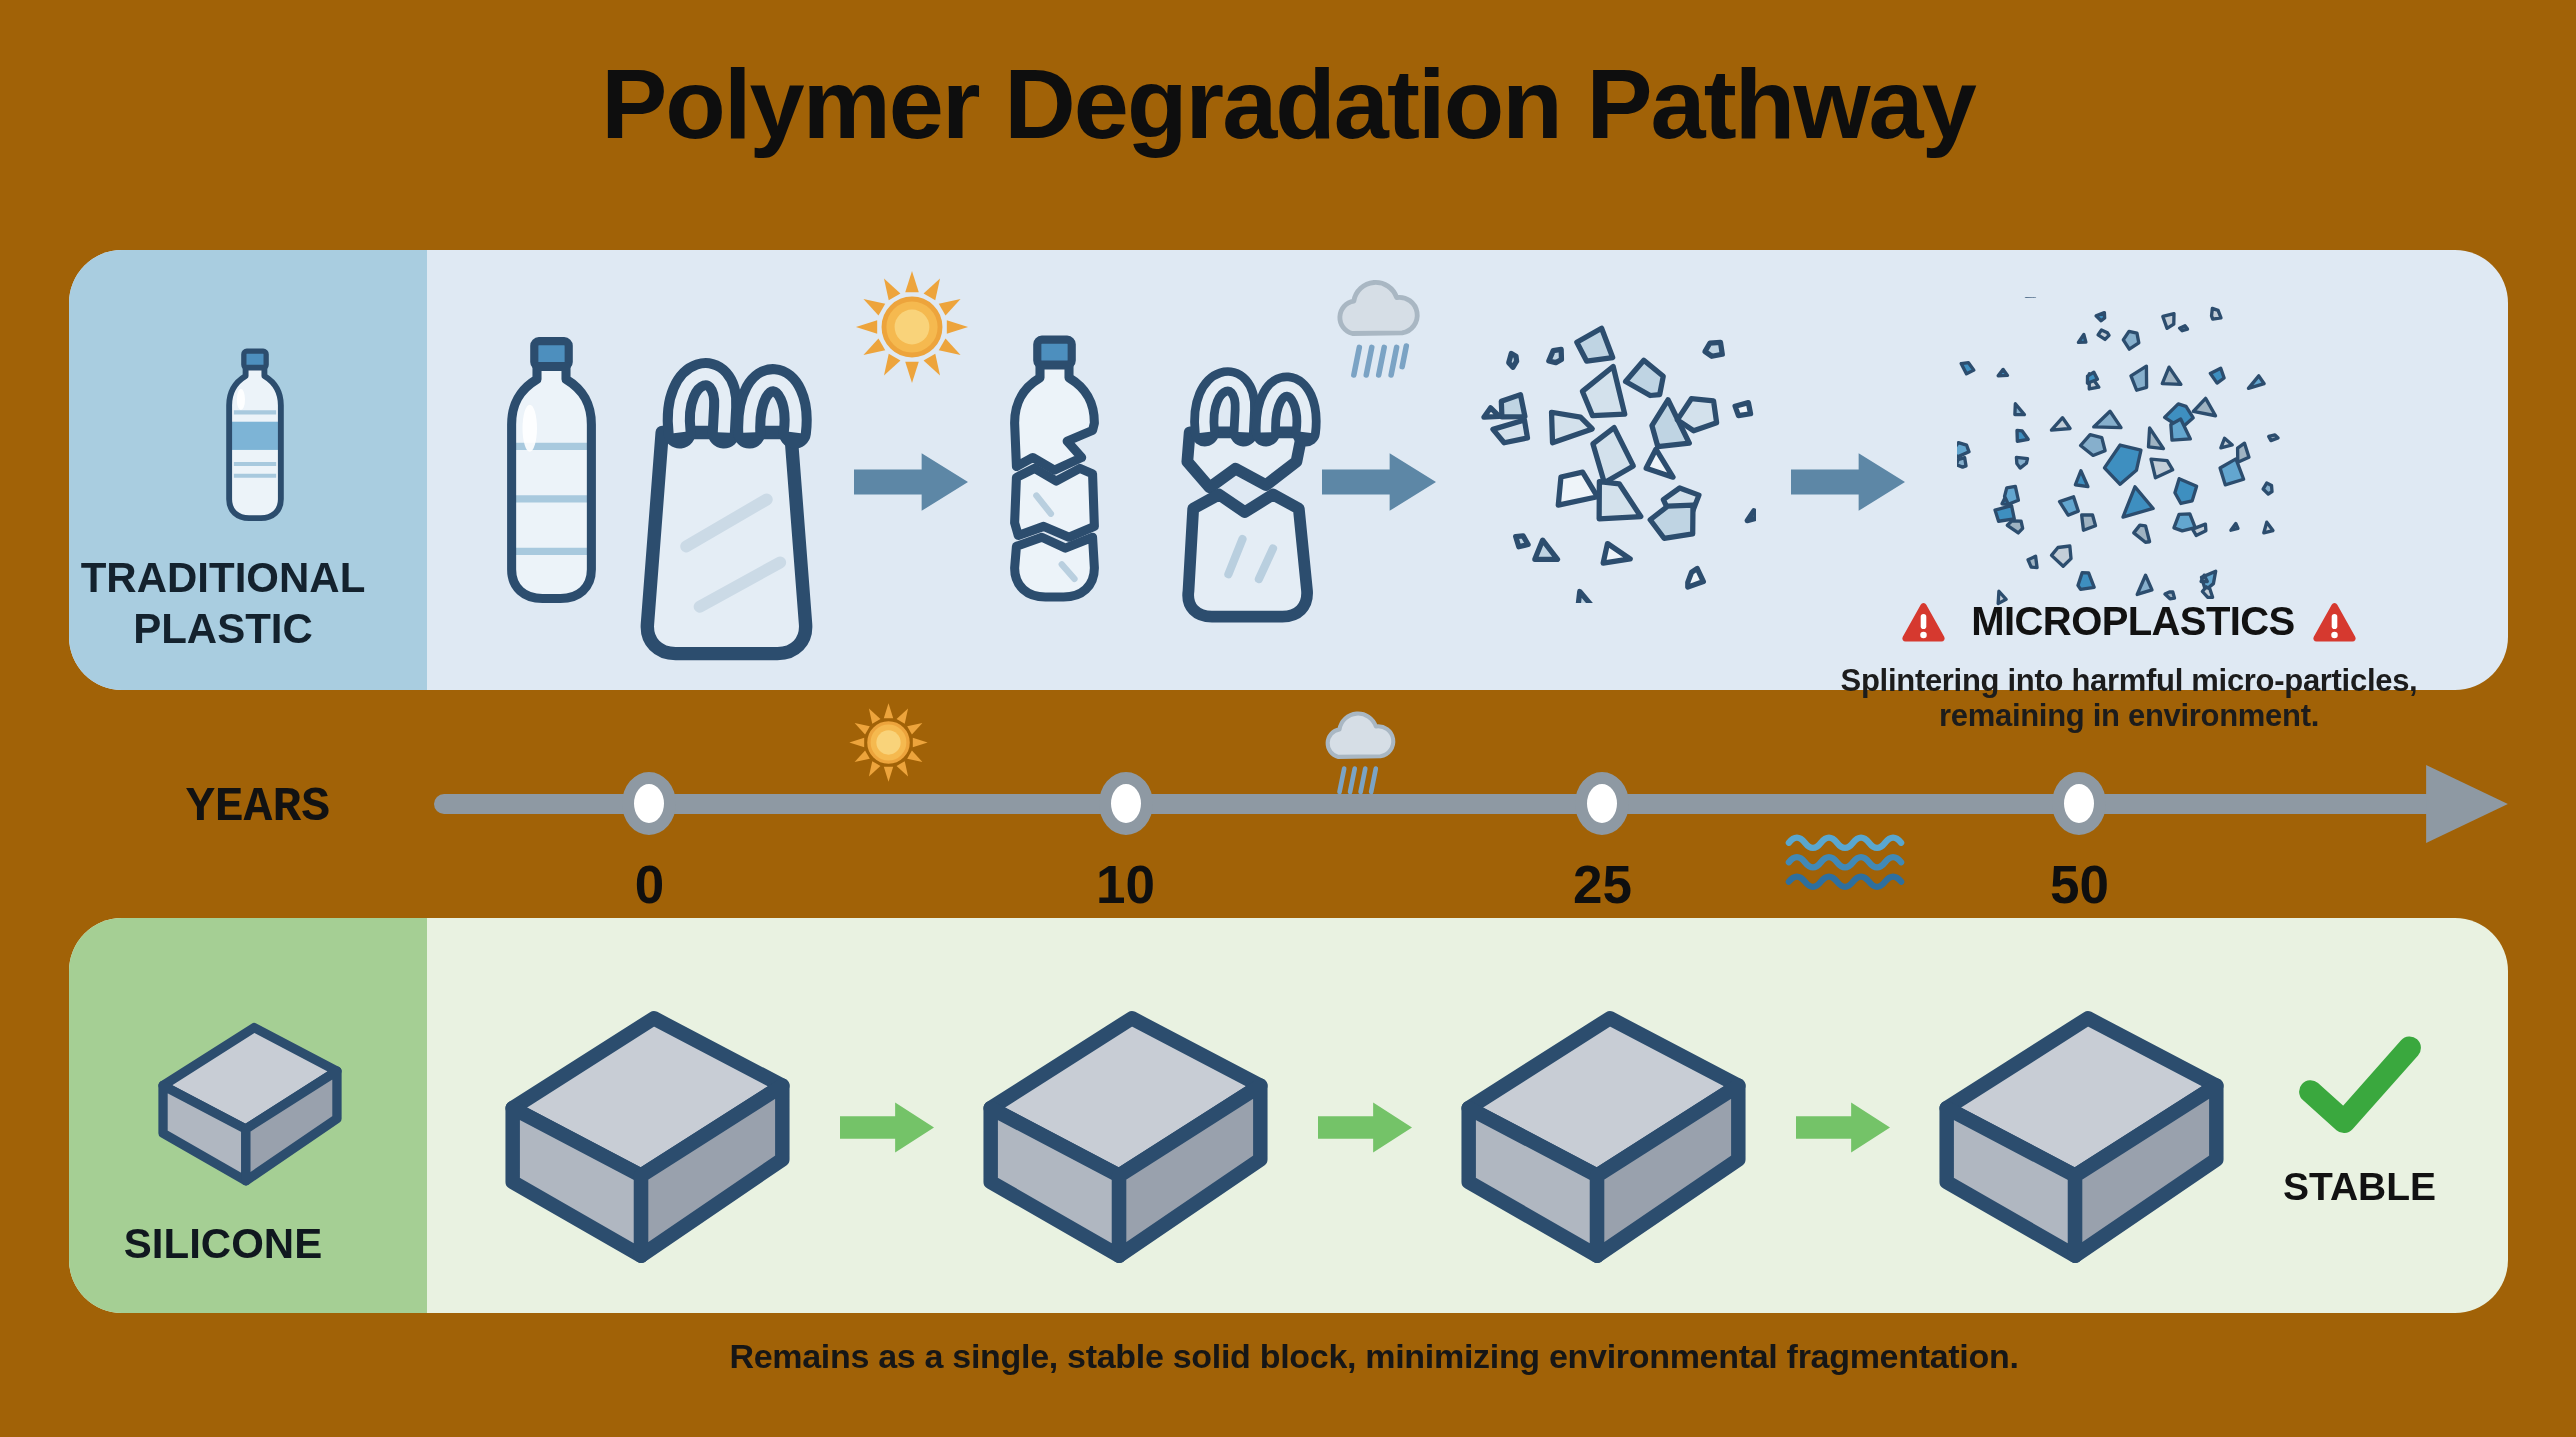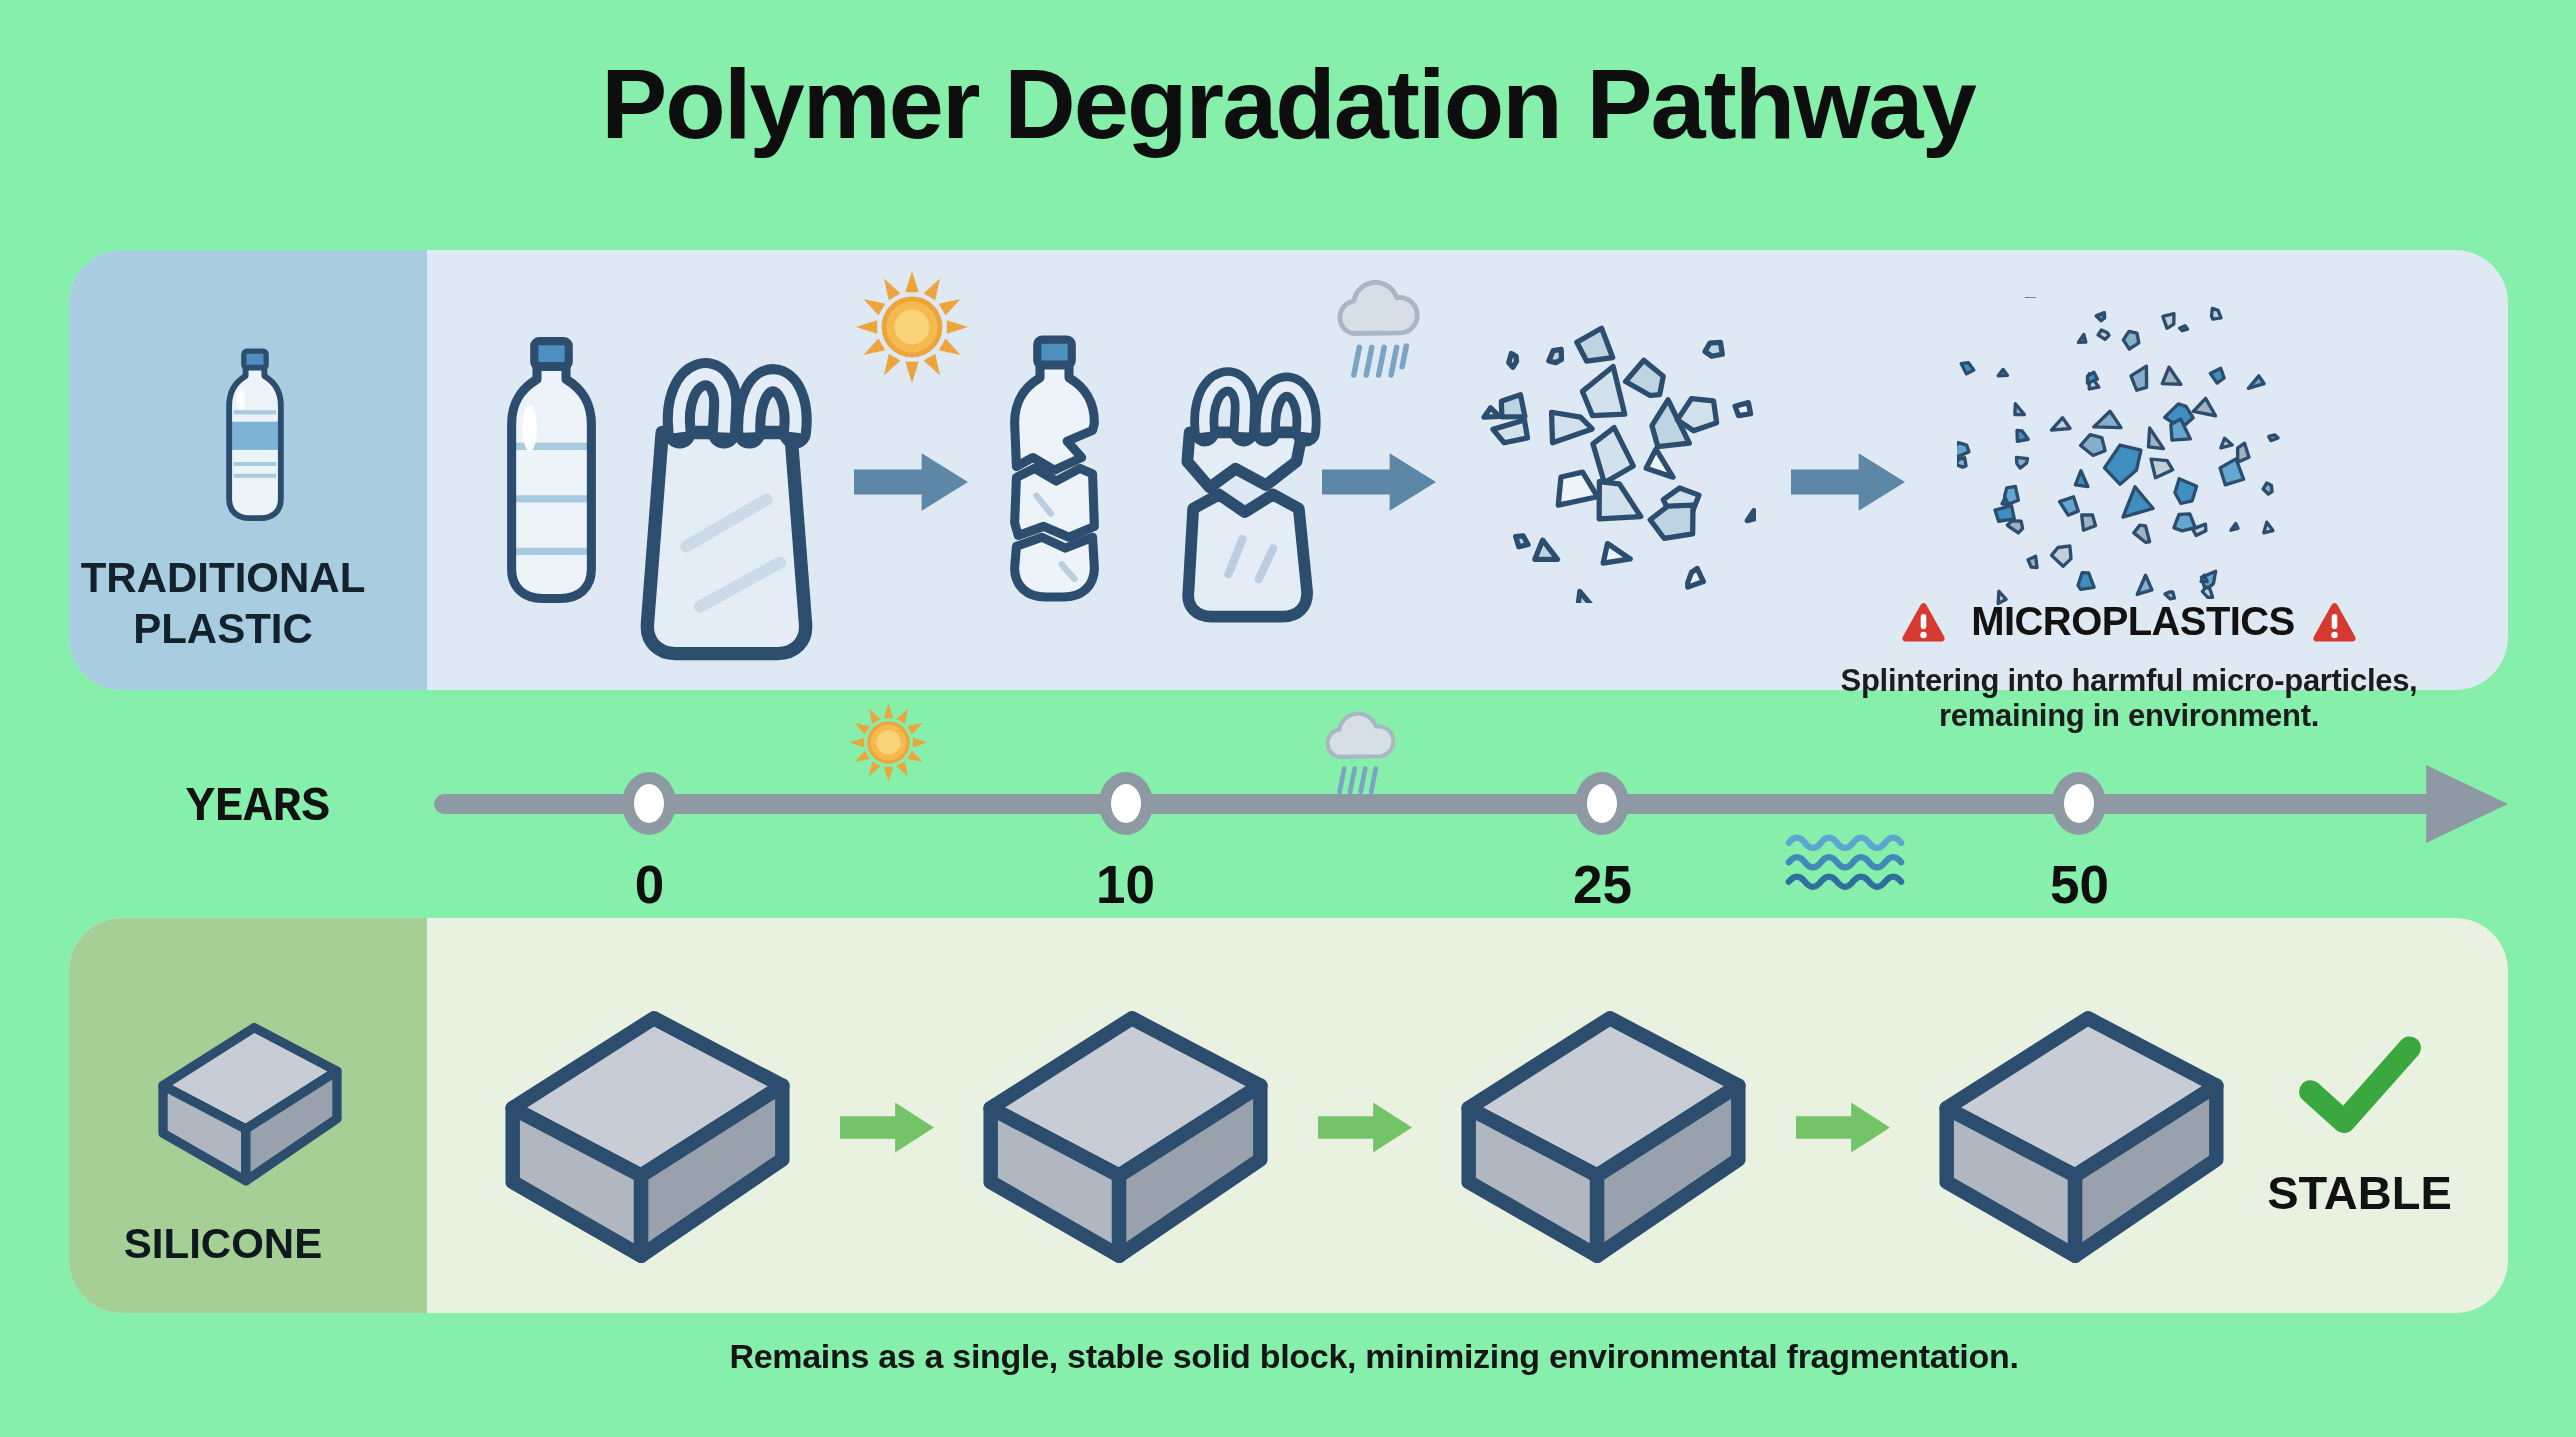--- a/index.html
+++ b/index.html
@@ -1,19 +1,19 @@
 <!DOCTYPE html>
 <html style="font-size:10px"><head>
 <meta charset="utf-8">
 <title>Polymer Degradation Pathway</title>
 <style>
   html,body{margin:0;padding:0;background:#ffffff;}
   #canvas{
     position:relative;width:2576px;height:1438px;overflow:hidden;
-    background:#86efac;font-family:"Liberation Sans",sans-serif;color:#111;
+    background:#a16207;font-family:"Liberation Sans",sans-serif;color:#111;
   }
   .abs{position:absolute;}
   
   .title{left:0;top:47px;width:2576px;text-align:center;font-size:99px;font-weight:bold;
          letter-spacing:-1.9px;color:#0e0e0e;}
   
   .plastic-row{left:69px;top:250px;width:2439px;height:440px;background:#dfe9f3;border-radius:53px;}
   .plastic-panel{left:69px;top:250px;width:358px;height:440px;background:#a9cde0;border-radius:53px 0 0 53px;}
   .silicone-row{left:69px;top:918px;width:2439px;height:395px;background:#e9f2e1;border-radius:53px;}
   .silicone-panel{left:69px;top:918px;width:358px;height:395px;background:#a5cf94;border-radius:53px 0 0 53px;}
@@ -27,21 +27,21 @@
   .warning-sub{font-size:31px;font-weight:bold;letter-spacing:-0.3px;color:#1c1c1c;line-height:1.14;margin-top:19px;}
   
   .years-label{left:145px;top:780px;width:226px;text-align:center;font-size:48px;font-weight:bold;color:#121212;font-family:Liberation Mono, monospace;}
   .tl-line{left:434px;top:794px;width:2006px;height:20px;background:#8e99a3;border-radius:10px;}
   .tl-marker{width:30px;height:39px;border:12.6px solid #8e99a3;border-radius:50%;background:#ffffff;top:772px;}
   .tl-tick{width:151px;top:854px;text-align:center;font-size:53px;font-weight:bold;color:#0f0f0f;}
   
   .caption{left:177px;top:1337px;width:2394px;text-align:center;font-size:34px;font-weight:bold;
            letter-spacing:-0.3px;color:#161616;}
   
-  .stable-label{left:2259px;top:1165px;width:201px;text-align:center;font-size:47px;font-weight:bold;color:#121212;}
+  .stable-label{left:2259px;top:1165px;width:201px;text-align:center;font-size:39px;font-weight:bold;color:#121212;}
   svg{display:block;}
 </style>
 </head>
 <body>
 
 <div id="canvas">
 
   <div class="abs title">Polymer Degradation Pathway</div>
 
   <div class="abs plastic-row"></div>

